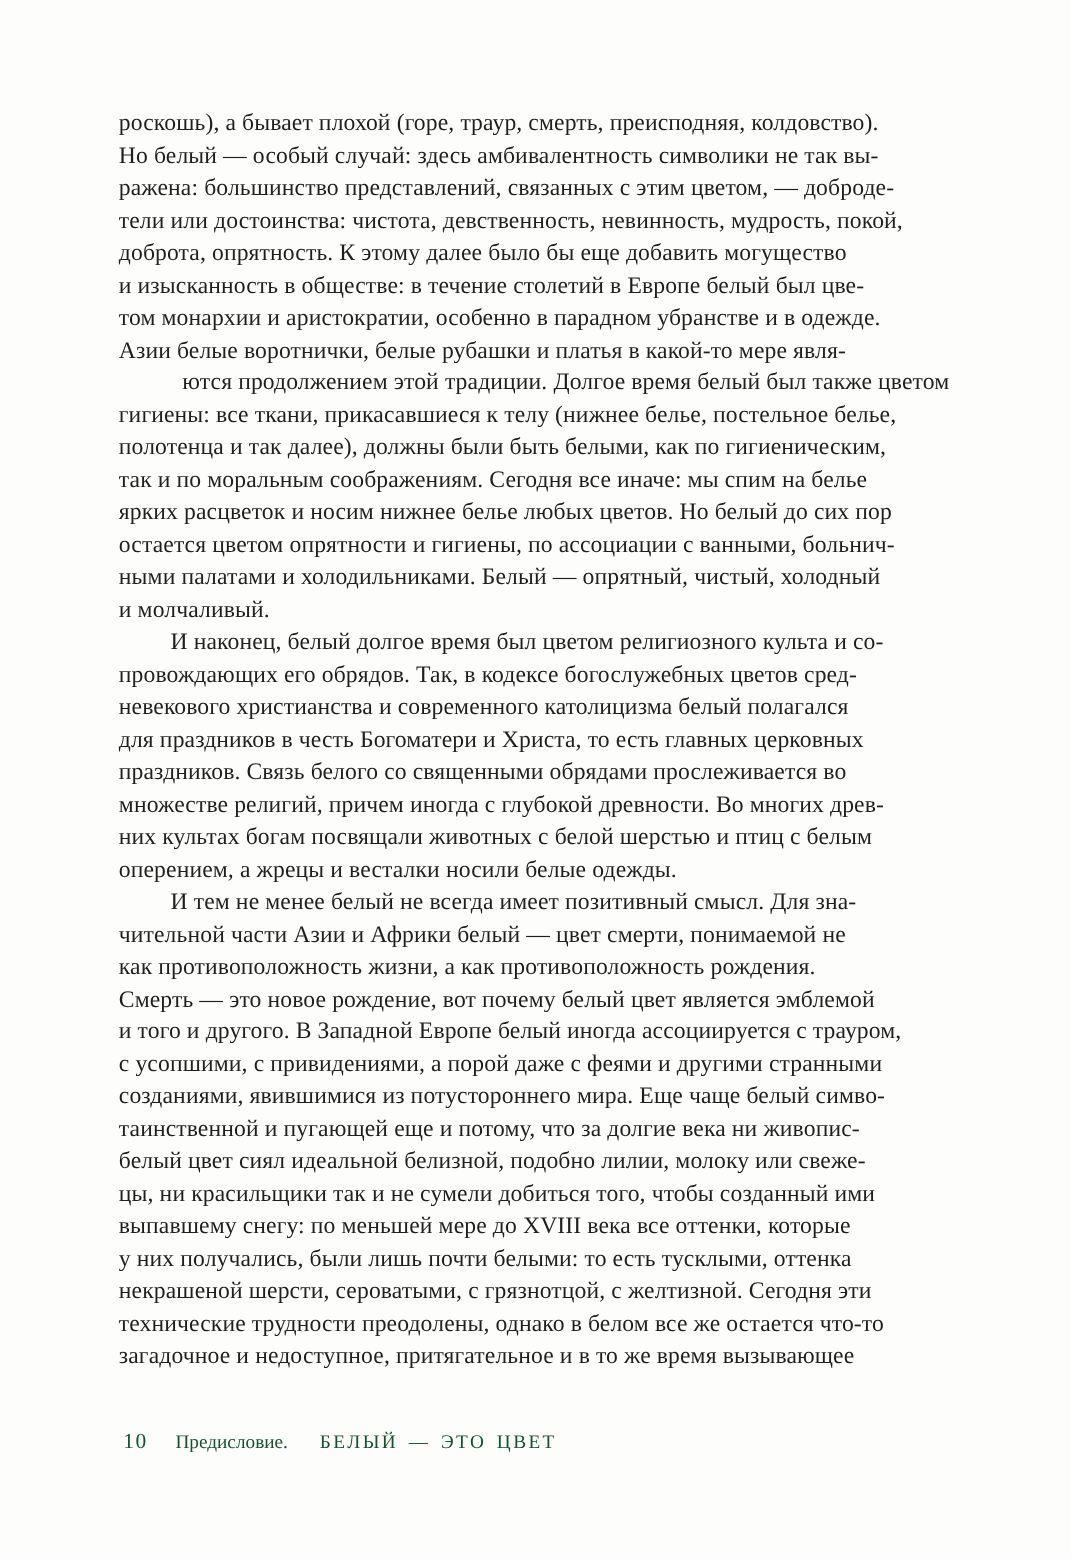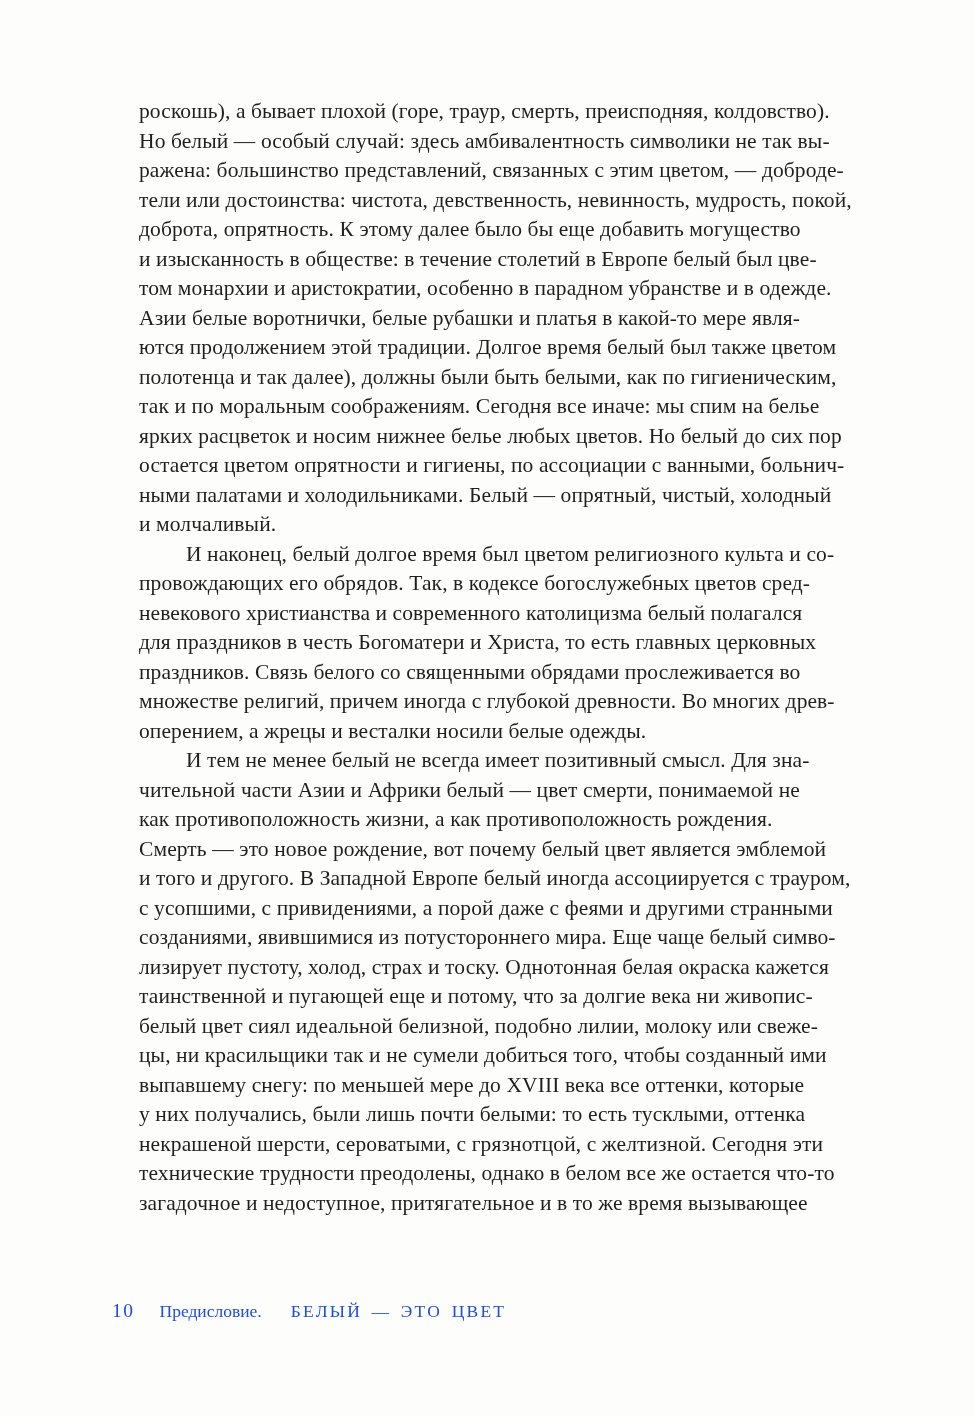--- a/index.html
+++ b/index.html
@@ -23,31 +23,30 @@
     top: 97px;
     width: 755px;
     font-size: 21.5px;
     line-height: 29.5px;
     letter-spacing: 0.1px;
   }
   .paragraph { margin: 0; }
   .line {
     white-space: nowrap;
     height: 29.5px;
-    margin-left: 31px;
   }
   .line.indent { text-indent: 47px; }
   .line.para-end { word-spacing: normal; }
   .footer {
     position: absolute;
     left: 112px;
     top: 1300px;
     width: 755px;
     white-space: nowrap;
-    color: #1d4ed8;
+    color: #14532d;
   }
   .page-number {
     font-size: 19.5px;
     letter-spacing: 1.5px;
     display: inline-block;
     vertical-align: baseline;
   }
   .running-head {
     font-size: 17.5px;
     margin-left: 25px;
@@ -64,46 +63,47 @@
   <div class="text-block">
       <div class="paragraph">
         <div class="line" style="word-spacing: 0px;">роскошь), а бывает плохой (горе, траур, смерть, преисподняя, колдовство).</div>
         <div class="line" style="word-spacing: 0px;">Но белый — особый случай: здесь амбивалентность символики не так вы-</div>
         <div class="line" style="word-spacing: 0px;">ражена: большинство представлений, связанных с этим цветом, — доброде-</div>
         <div class="line" style="word-spacing: 0px;">тели или достоинства: чистота, девственность, невинность, мудрость, покой,</div>
         <div class="line" style="word-spacing: 0px;">доброта, опрятность. К этому далее было бы еще добавить могущество</div>
         <div class="line" style="word-spacing: 0px;">и изысканность в обществе: в течение столетий в Европе белый был цве-</div>
         <div class="line" style="word-spacing: 0px;">том монархии и аристократии, особенно в парадном убранстве и в одежде.</div>
         <div class="line" style="word-spacing: 0px;">Азии белые воротнички, белые рубашки и платья в какой-то мере явля-</div>
-        <div class="line" style="word-spacing: 0px;">ются продолжением этой традиции. Долгое время белый был также цветом</div>
+        <div class="line" style="word-spacing: 0px; text-align: right;">ются продолжением этой традиции. Долгое время белый был также цветом</div>
+        <div class="line" style="word-spacing: 0px;">гигиены: все ткани, прикасавшиеся к телу (нижнее белье, постельное белье,</div>
         <div class="line" style="word-spacing: 0px;">полотенца и так далее), должны были быть белыми, как по гигиеническим,</div>
         <div class="line" style="word-spacing: 0px;">так и по моральным соображениям. Сегодня все иначе: мы спим на белье</div>
         <div class="line" style="word-spacing: 0px;">ярких расцветок и носим нижнее белье любых цветов. Но белый до сих пор</div>
         <div class="line" style="word-spacing: 0px;">остается цветом опрятности и гигиены, по ассоциации с ванными, больнич-</div>
         <div class="line" style="word-spacing: 0px;">ными палатами и холодильниками. Белый — опрятный, чистый, холодный</div>
         <div class="line para-end">и молчаливый.</div>
       </div>
       <div class="paragraph">
         <div class="line indent" style="word-spacing: 0px;">И наконец, белый долгое время был цветом религиозного культа и со-</div>
         <div class="line" style="word-spacing: 0px;">провождающих его обрядов. Так, в кодексе богослужебных цветов сред-</div>
         <div class="line" style="word-spacing: 0px;">невекового христианства и современного католицизма белый полагался</div>
         <div class="line" style="word-spacing: 0px;">для праздников в честь Богоматери и Христа, то есть главных церковных</div>
         <div class="line" style="word-spacing: 0px;">праздников. Связь белого со священными обрядами прослеживается во</div>
         <div class="line" style="word-spacing: 0px;">множестве религий, причем иногда с глубокой древности. Во многих древ-</div>
+        <div class="line" style="word-spacing: 0px;">них культах богам посвящали животных с белой шерстью и птиц с белым</div>
         <div class="line para-end">оперением, а жрецы и весталки носили белые одежды.</div>
       </div>
       <div class="paragraph">
         <div class="line indent" style="word-spacing: 0px;">И тем не менее белый не всегда имеет позитивный смысл. Для зна-</div>
         <div class="line" style="word-spacing: 0px;">чительной части Азии и Африки белый — цвет смерти, понимаемой не</div>
         <div class="line" style="word-spacing: 0px;">как противоположность жизни, а как противоположность рождения.</div>
         <div class="line" style="word-spacing: 0px;">Смерть — это новое рождение, вот почему белый цвет является эмблемой</div>
         <div class="line" style="word-spacing: 0px;">и того и другого. В Западной Европе белый иногда ассоциируется с трауром,</div>
         <div class="line" style="word-spacing: 0px;">с усопшими, с привидениями, а порой даже с феями и другими странными</div>
         <div class="line" style="word-spacing: 0px;">созданиями, явившимися из потустороннего мира. Еще чаще белый симво-</div>
-        <div class="line" style="word-spacing: 0px;">лизирует пустоту, холод, страх и тоску. Однотонная белая окраска кажется</div>
         <div class="line" style="word-spacing: 0px;">таинственной и пугающей еще и потому, что за долгие века ни живопис-</div>
         <div class="line" style="word-spacing: 0px;">белый цвет сиял идеальной белизной, подобно лилии, молоку или свеже-</div>
         <div class="line" style="word-spacing: 0px;">цы, ни красильщики так и не сумели добиться того, чтобы созданный ими</div>
         <div class="line" style="word-spacing: 0px;">выпавшему снегу: по меньшей мере до XVIII века все оттенки, которые</div>
         <div class="line" style="word-spacing: 0px;">у них получались, были лишь почти белыми: то есть тусклыми, оттенка</div>
         <div class="line" style="word-spacing: 0px;">некрашеной шерсти, сероватыми, с грязнотцой, с желтизной. Сегодня эти</div>
         <div class="line" style="word-spacing: 0px;">технические трудности преодолены, однако в белом все же остается что-то</div>
         <div class="line" style="word-spacing: 0px;">загадочное и недоступное, притягательное и в то же время вызывающее</div>
       </div>
     </div>

